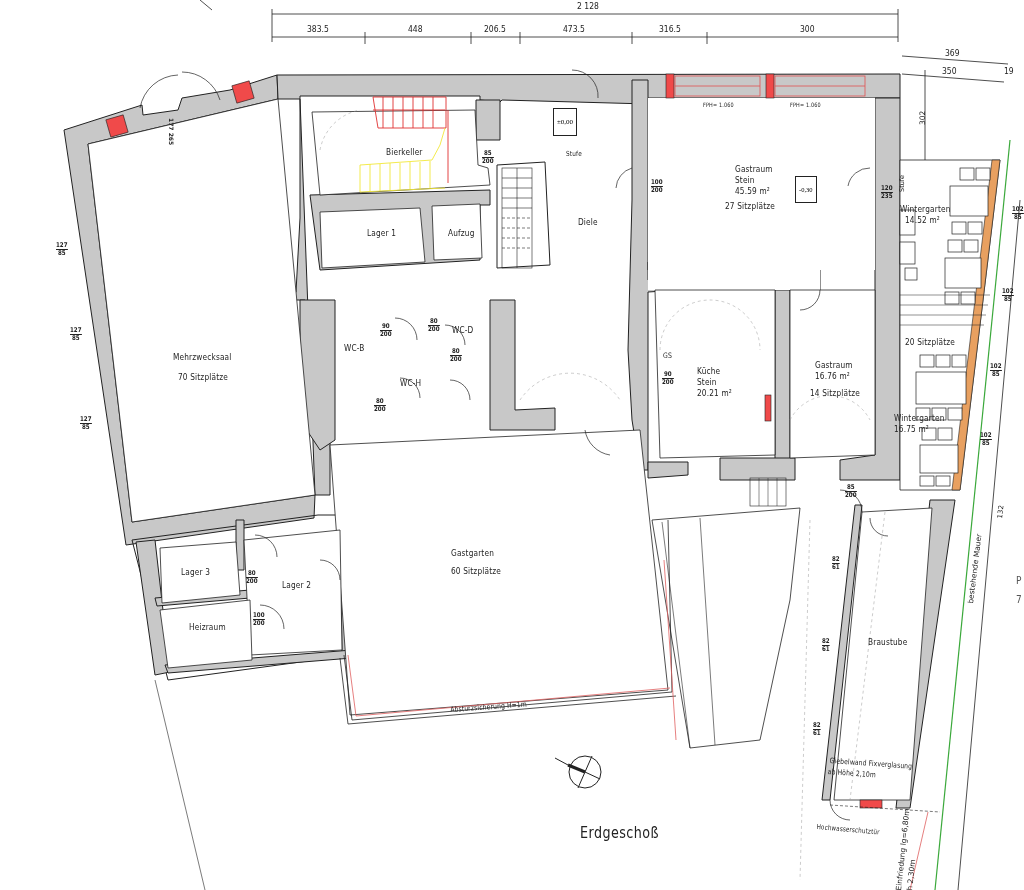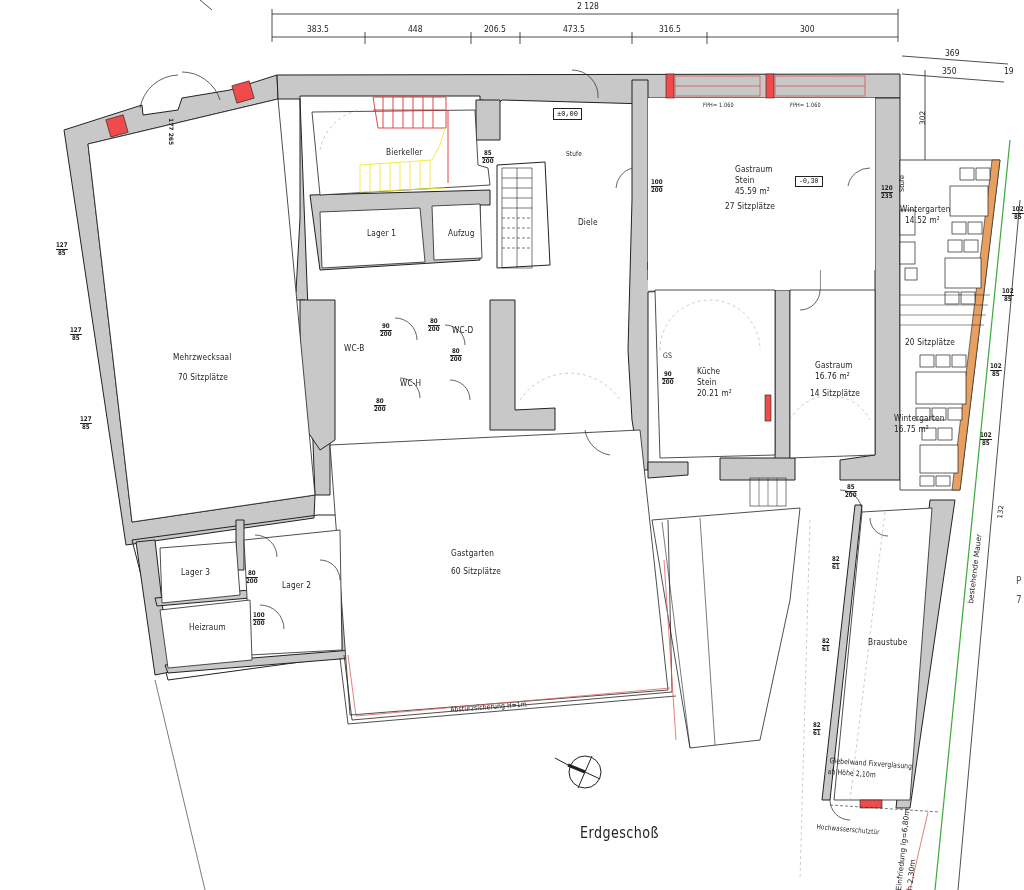--- a/index.html
+++ b/index.html
@@ -3,21 +3,21 @@
 <meta charset="utf-8">
 <style>
   html,body{margin:0;padding:0;background:#fff;}
   body{width:1024px;height:890px;position:relative;overflow:hidden;font-family:"DejaVu Sans Mono","Liberation Mono",monospace;}
   svg{position:absolute;left:0;top:0;}
   .lbl{position:absolute;font-family:"DejaVu Sans","Liberation Sans",sans-serif;font-size:9px;color:#222;white-space:nowrap;line-height:1.15;letter-spacing:0.2px;transform:scaleX(0.82);transform-origin:left top;}
   .dim{position:absolute;font-family:"DejaVu Sans","Liberation Sans",sans-serif;font-size:9px;color:#222;white-space:nowrap;transform:scaleX(0.85);transform-origin:left top;}
   .frac{position:absolute;font-family:"DejaVu Sans","Liberation Sans",sans-serif;font-size:6.5px;font-weight:bold;color:#222;line-height:1.05;text-align:center;transform:scaleX(0.85);transform-origin:left top;}
   .frac span{display:block;}
   .frac .top{border-bottom:0.8px solid #222;}
-  .box{position:absolute;border:1px solid #222;font-family:Liberation Mono, monospace;font-size:7px;padding:1px 3px;background:#fff;}
+  .box{position:absolute;border:1px solid #222;font-family:Liberation Serif, serif;font-size:7px;padding:9px 3px;background:#fff;}
   .title{position:absolute;font-family:"DejaVu Sans","Liberation Sans",sans-serif;font-size:15px;color:#222;letter-spacing:0.5px;transform:scaleX(0.85);transform-origin:left top;}
   .vert{position:absolute;font-family:"DejaVu Sans","Liberation Sans",sans-serif;font-size:7.5px;color:#222;white-space:nowrap;transform-origin:left top;}
 </style>
 </head>
 <body>
 
 <svg width="1024" height="890" viewBox="0 0 1024 890">
 
   <g stroke="#222" stroke-width="0.8" fill="none">
     <line x1="272" y1="14" x2="898" y2="14"></line>

